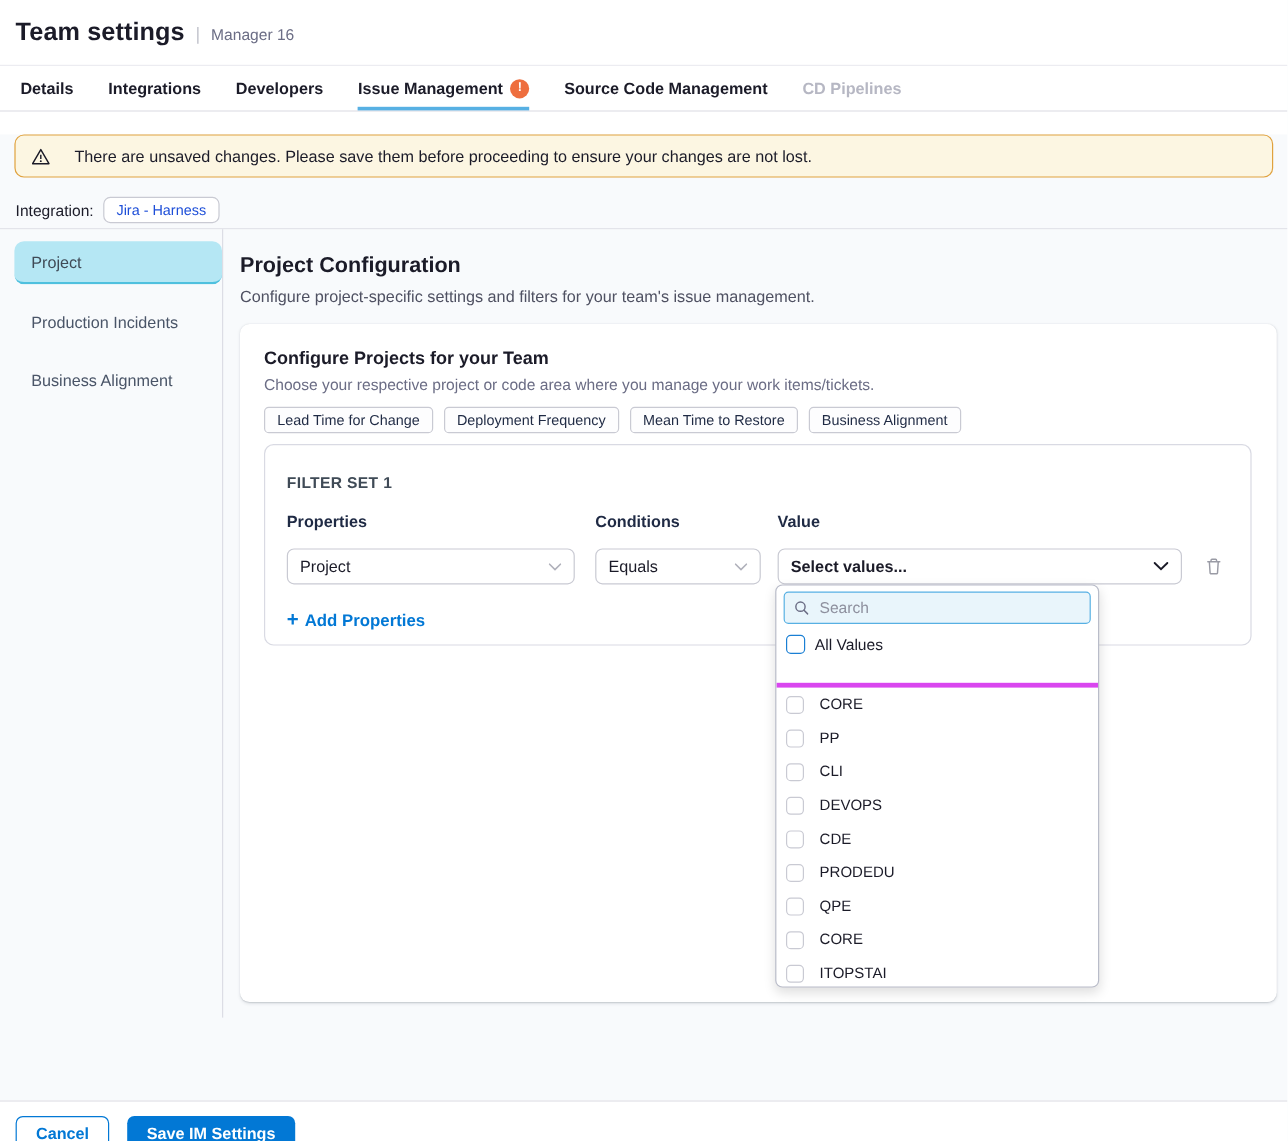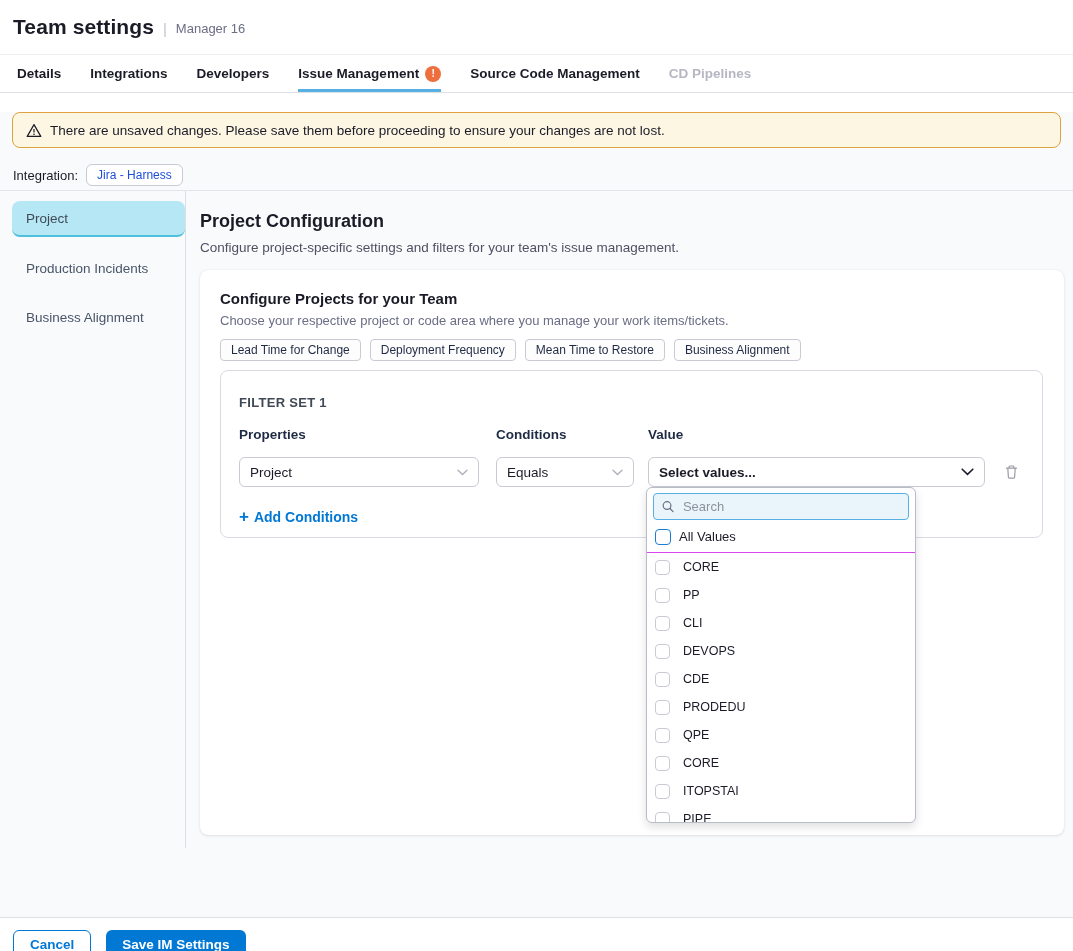--- a/index.html
+++ b/index.html
@@ -29,21 +29,21 @@
 
   
   .tabs{height:38px;display:flex;align-items:stretch;padding:0 17px;border-bottom:1px solid #dfe0e6;background:#fff;gap:29px;}
   .tab{display:flex;align-items:center;gap:6px;font-size:13.5px;font-weight:600;color:var(--ink);cursor:pointer;border-bottom:3px solid transparent;padding-top:3px;}
   .tab.active{border-bottom-color:var(--tab-underline);}
   .tab.disabled{color:#b6b7c3;cursor:default;}
   .badge{width:16px;height:16px;border-radius:50%;background:var(--badge);color:#fff;font-size:10.5px;font-weight:bold;display:flex;align-items:center;justify-content:center;line-height:1;}
 
   
   .page-body{height:805px;background:var(--page-bg);}
-  .banner{margin:19px 12px 0;height:36px;background:var(--banner-bg);border:1px solid var(--banner-border);border-radius:8px;display:flex;align-items:center;gap:8px;padding:0 13px;font-size:13.5px;color:var(--ink);}
+  .banner{margin:19px 12px 0;height:36px;background:var(--banner-bg);border:1px solid var(--banner-border);border-radius:8px;display:flex;align-items:center;gap:20px;padding:0 13px;font-size:13.5px;color:var(--ink);}
   .banner svg{flex:none;}
 
   .integration-row{margin:15px 0 0 13px;display:flex;align-items:center;gap:8px;font-size:13px;color:var(--ink);height:24px;}
   .chip{background:#fff;border:1px solid var(--chip-border);border-radius:6px;padding:3px 10px;font-size:12px;color:#1d4ed8;cursor:pointer;}
 
   .content-row{margin-top:3px;border-top:1px solid #e3e4ea;display:flex;height:707px;}
   .sidebar{width:186px;flex:none;border-right:1px solid #dcdde5;height:657px;padding-top:10px;}
   .side-item{margin:0 0 13px 12px;width:173px;height:36px;display:flex;align-items:center;padding-left:14px;font-size:13.5px;color:#4a5568;border-radius:8px;cursor:pointer;}
   .side-item.selected{background:var(--sidebar-sel);border-bottom:2px solid var(--sidebar-sel-border);color:#3f4a56;}
 
@@ -69,21 +69,21 @@
   .trash-btn{margin-left:19px;cursor:pointer;display:flex;background:none;border:none;padding:0;}
   .add-condition{margin-top:21px;color:var(--accent);font-weight:bold;font-size:14px;display:inline-flex;align-items:center;gap:5px;cursor:pointer;}
   .add-condition .plus{font-size:17px;font-weight:bold;line-height:1;}
 
   
   .dropdown{position:absolute;left:646px;top:487px;width:270px;height:336px;background:#fff;border:1px solid #b9bcc9;border-radius:6px;box-shadow:0 4px 10px rgba(0,0,0,.13);z-index:10;overflow:hidden;}
   .search-wrap{padding:5px 6px 4px;}
   .search-box{display:flex;align-items:center;gap:7px;height:27px;background:#e9f5fb;border:1.5px solid var(--tab-underline);border-radius:4px;padding:0 8px;}
   .search-box input{border:none;outline:none;background:transparent;font-size:13px;color:var(--ink);width:100%;font-family:inherit;}
   .search-box input::placeholder{color:#8e909e;}
-  .all-values{display:flex;align-items:flex-start;gap:8px;padding:5px 8px 7px;font-size:13px;color:var(--ink);border-bottom:1px solid #d946ef;cursor:pointer;}
+  .all-values{display:flex;align-items:center;gap:8px;padding:5px 8px 24px;font-size:13px;color:var(--ink);border-bottom:4px solid #d946ef;cursor:pointer;}
   .cb{width:16px;height:16px;border:1.5px solid #1a7fd4;border-radius:4px;background:#fff;flex:none;cursor:pointer;}
   .option{display:flex;align-items:center;gap:13px;padding:6.5px 8px;font-size:12.5px;color:var(--ink);cursor:pointer;}
   .option .cb2{width:15px;height:15px;border:1.5px solid var(--chip-border);border-radius:4px;background:#fff;flex:none;cursor:pointer;}
 
   
   .footer{height:53px;border-top:1px solid #dfe0e6;background:#fff;display:flex;align-items:center;padding:0 13px;gap:15px;}
   .btn{height:29px;border-radius:6px;font-size:13.5px;font-weight:bold;display:inline-flex;align-items:center;padding:0 16px;cursor:pointer;font-family:inherit;}
   .btn.cancel{background:#fff;border:1.5px solid var(--accent);color:var(--accent);}
   .btn.save{background:var(--accent);border:none;color:#fff;}
 </style>
@@ -195,21 +195,21 @@
               </div>
               <button class="trash-btn">
                 <svg width="15" height="16" viewBox="0 0 15 16">
                   <path d="M2.5 4.2 H12.5 M5.2 4.2 V2.8 a0.8 0.8 0 0 1 0.8 -0.8 h3 a0.8 0.8 0 0 1 0.8 0.8 V4.2 M3.8 4.2 L4.4 13.2 a0.9 0.9 0 0 0 0.9 0.9 h4.4 a0.9 0.9 0 0 0 0.9 -0.9 L11.2 4.2" fill="none" stroke="#9a9ba5" stroke-width="1.2" stroke-linecap="round"></path>
                 </svg>
               </button>
             </div>
 
             <div class="add-condition">
               <span class="plus">+</span>
-              <span>Add Conditions</span>
+              <span>Add Properties</span>
             </div>
           </div>
         </div>
       </main>
     </div>
   </div>
 
   <div class="dropdown">
     <div class="search-wrap">
       <div class="search-box">

